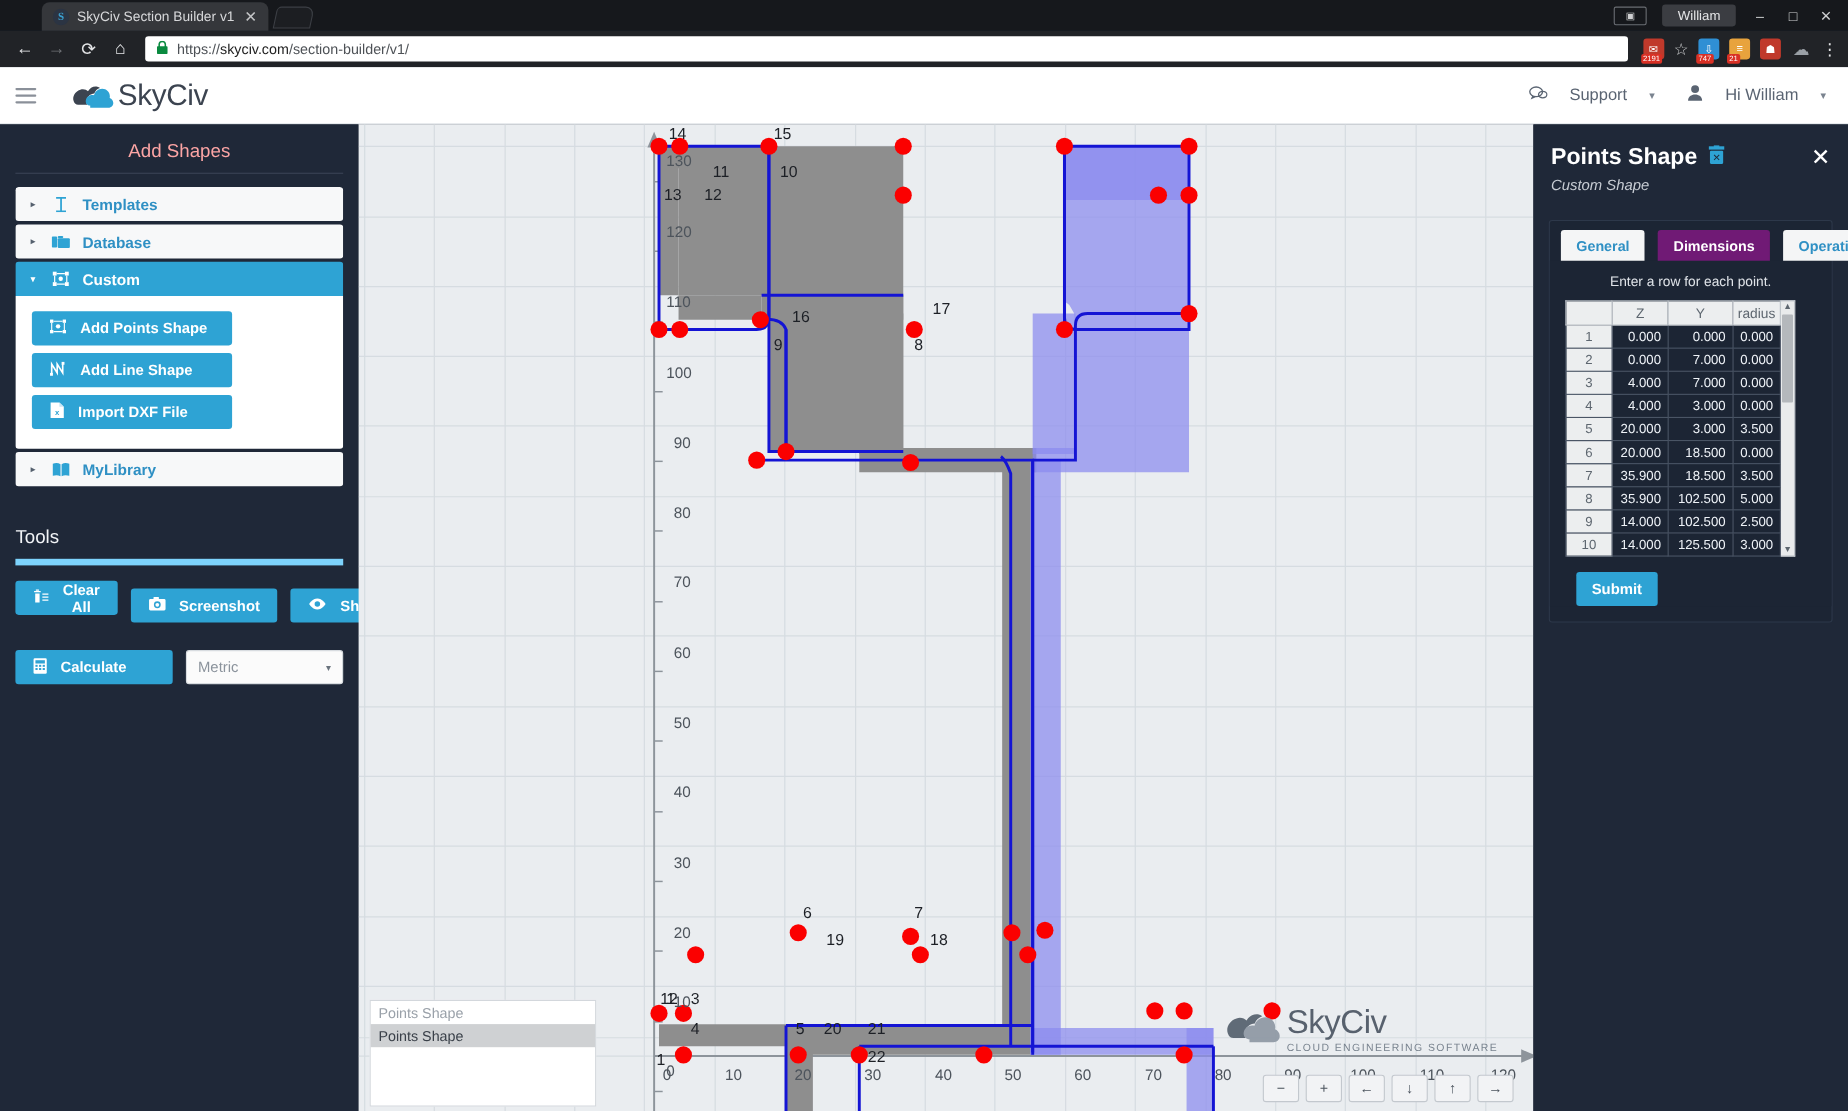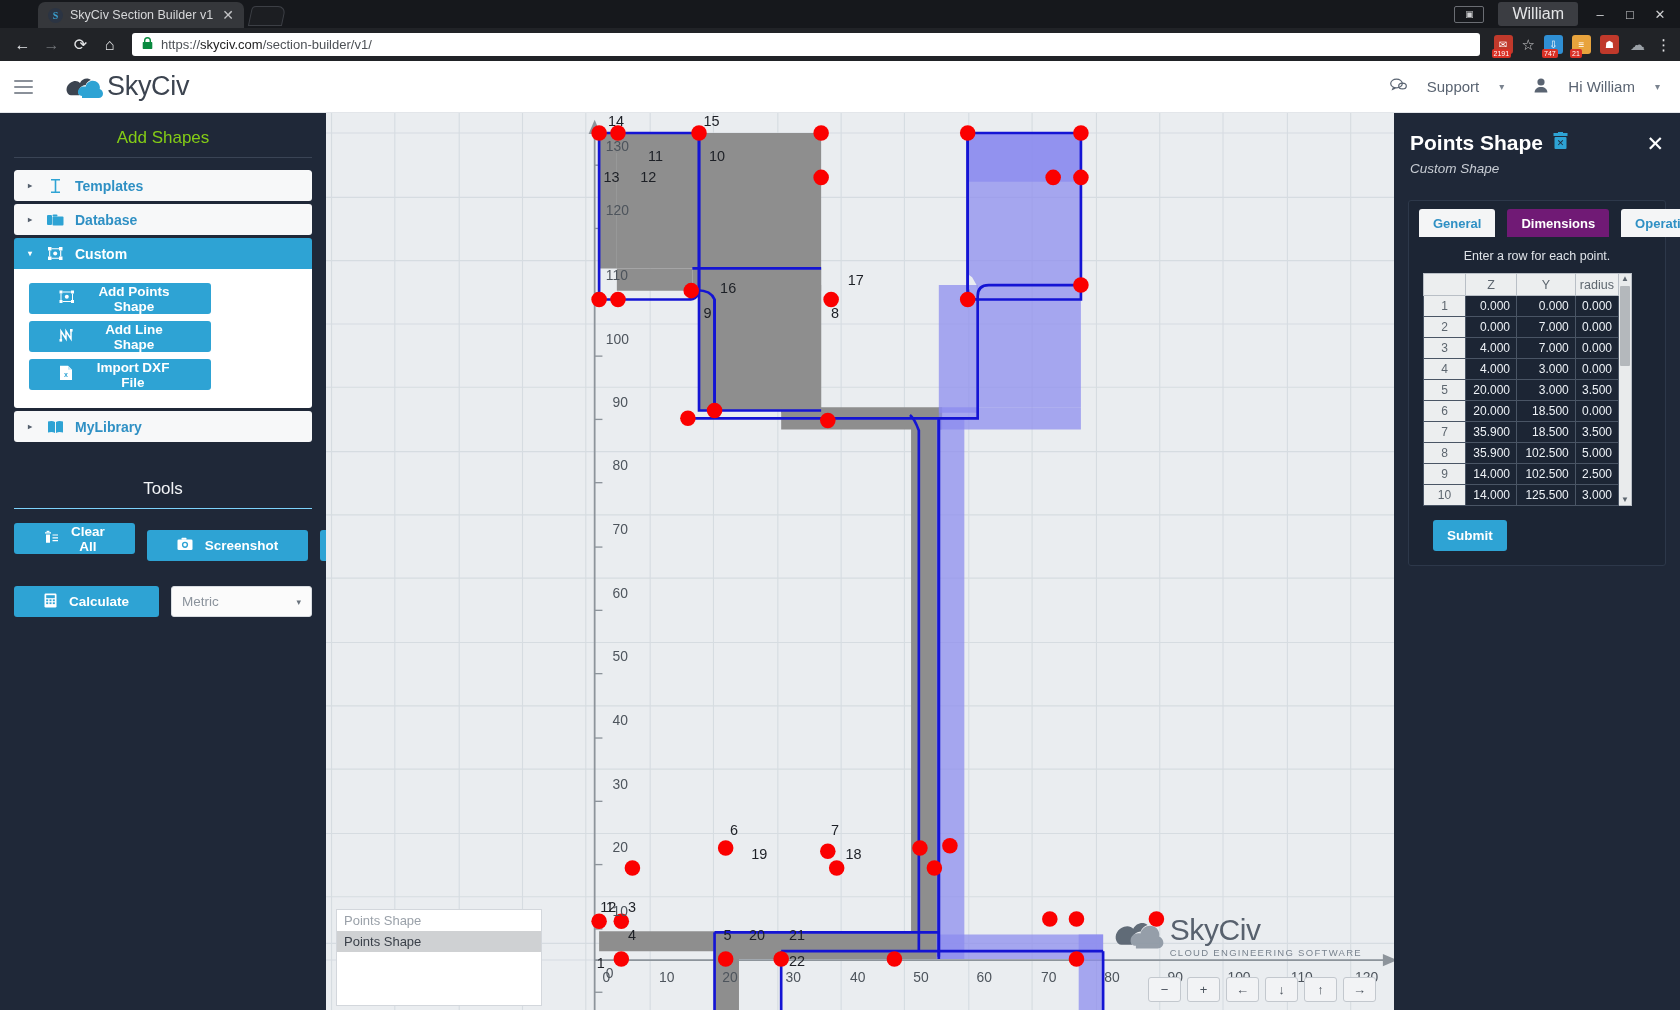--- a/index.html
+++ b/index.html
@@ -30,21 +30,21 @@
   .tab-newtab {
     width: 34px; height: 20px; margin-left: 6px; margin-bottom: 2px;
     border: 1px solid #3c3f45; border-radius: 4px 8px 0 0; background: #1c1e22;
     transform: skewX(-12deg);
   }
   .win-ctrls {
     position: absolute; right: 0; top: 0; height: 28px;
     display: flex; align-items: center; gap: 14px; padding-right: 12px;
   }
   .win-user {
-    background: #3b3d42; color: #e5e6e8; font-size: 16px;
+    background: #3b3d42; color: #e5e6e8; font-size: 12px;
     padding: 3px 14px; border-radius: 3px;
   }
   .win-btn { color: #cfd0d2; font-size: 13px; width: 16px; text-align: center; }
   .win-chip {
     width: 30px; height: 17px; border: 1px solid #6a6d73; border-radius: 2px;
     display: flex; align-items: center; justify-content: center;
     color: #cfd0d2; font-size: 9px;
   }
   .browser-toolbar {
     height: 33px; background: #212327; display: flex; align-items: center;
@@ -93,47 +93,47 @@
     margin-left: auto; display: flex; align-items: center;
     gap: 30px; padding-right: 20px; color: #5a6472; font-size: 15px;
   }
   .hdr-item { display: flex; align-items: center; gap: 20px; }
   .caret-dn { font-size: 10px; color: #7a838f; }
 
   
   .app-body { display: flex; height: calc(1010px - 28px - 33px - 52px); }
   .sidebar { width: 326px; background: #1f2838; padding: 0 14px; flex-shrink: 0; }
   .sb-title {
-    text-align: center; color: #84cc16; font-size: 17px;
+    text-align: center; color: #fca5a5; font-size: 17px;
     padding: 15px 0 9px; border-bottom: 1px solid #3a4455; margin-bottom: 12px;
   }
   .accordion { border-radius: 3px; overflow: hidden; }
   .acc-item { margin-bottom: 3px; }
   .acc-head {
     background: #f7f8f9; height: 31px; display: flex; align-items: center;
     gap: 10px; padding: 0 14px; color: #2f90c4; font-size: 14px; font-weight: bold;
     border-radius: 3px;
   }
   .acc-head.active { background: #2ea3d4; color: #fff; border-radius: 3px 3px 0 0; }
   .acc-arrow { font-size: 8px; color: #55606e; width: 8px; }
   .acc-head.active .acc-arrow { color: #fff; }
   .acc-icon { width: 19px; display: flex; justify-content: center; color: #2ea3d4; }
   .acc-head.active .acc-icon { color: #fff; }
   .acc-body { background: #fff; padding: 14px 15px 18px; border-radius: 0 0 3px 3px; }
   .btn-blue {
     background: #2ea3d4; color: #fff; border: none; border-radius: 3px;
     height: 31px; display: flex; align-items: center; gap: 12px;
-    padding: 0 30px; font-size: 13.5px; font-weight: bold; width: 100%;
+    padding: 0 16px; font-size: 13.5px; font-weight: bold; width: 100%;
     font-family: "Liberation Sans", sans-serif; cursor: pointer;
   }
   .btn-blue + .btn-blue { margin-top: 7px; }
   .acc-body .btn-blue { width: 182px; }
   .tools-title {
-    text-align: center; color: #f2f4f7; font-size: 17px;
-    padding: 14px 0 9px; border-bottom: 1px solid #7dd3fc; margin: 20px 0 14px;
+    text-align: left; color: #f2f4f7; font-size: 17px;
+    padding: 14px 0 9px; border-bottom: 6px solid #7dd3fc; margin: 20px 0 14px;
   }
   .tool-grid { display: grid; grid-template-columns: 1fr 1fr 1fr 1fr; gap: 13px 12px; }
   .tool-grid .btn-blue { justify-content: flex-start; }
   .calc-row { display: grid; grid-template-columns: 1fr 1fr; gap: 12px; margin-top: 25px; }
   .select-box {
     background: #fbfbfb; border: 1px solid #d8dce0; border-radius: 3px;
     height: 31px; display: flex; align-items: center; padding: 0 10px;
     color: #8b939c; font-size: 13.5px;
   }
   .select-caret { margin-left: auto; font-size: 9px; color: #6a737d; }

